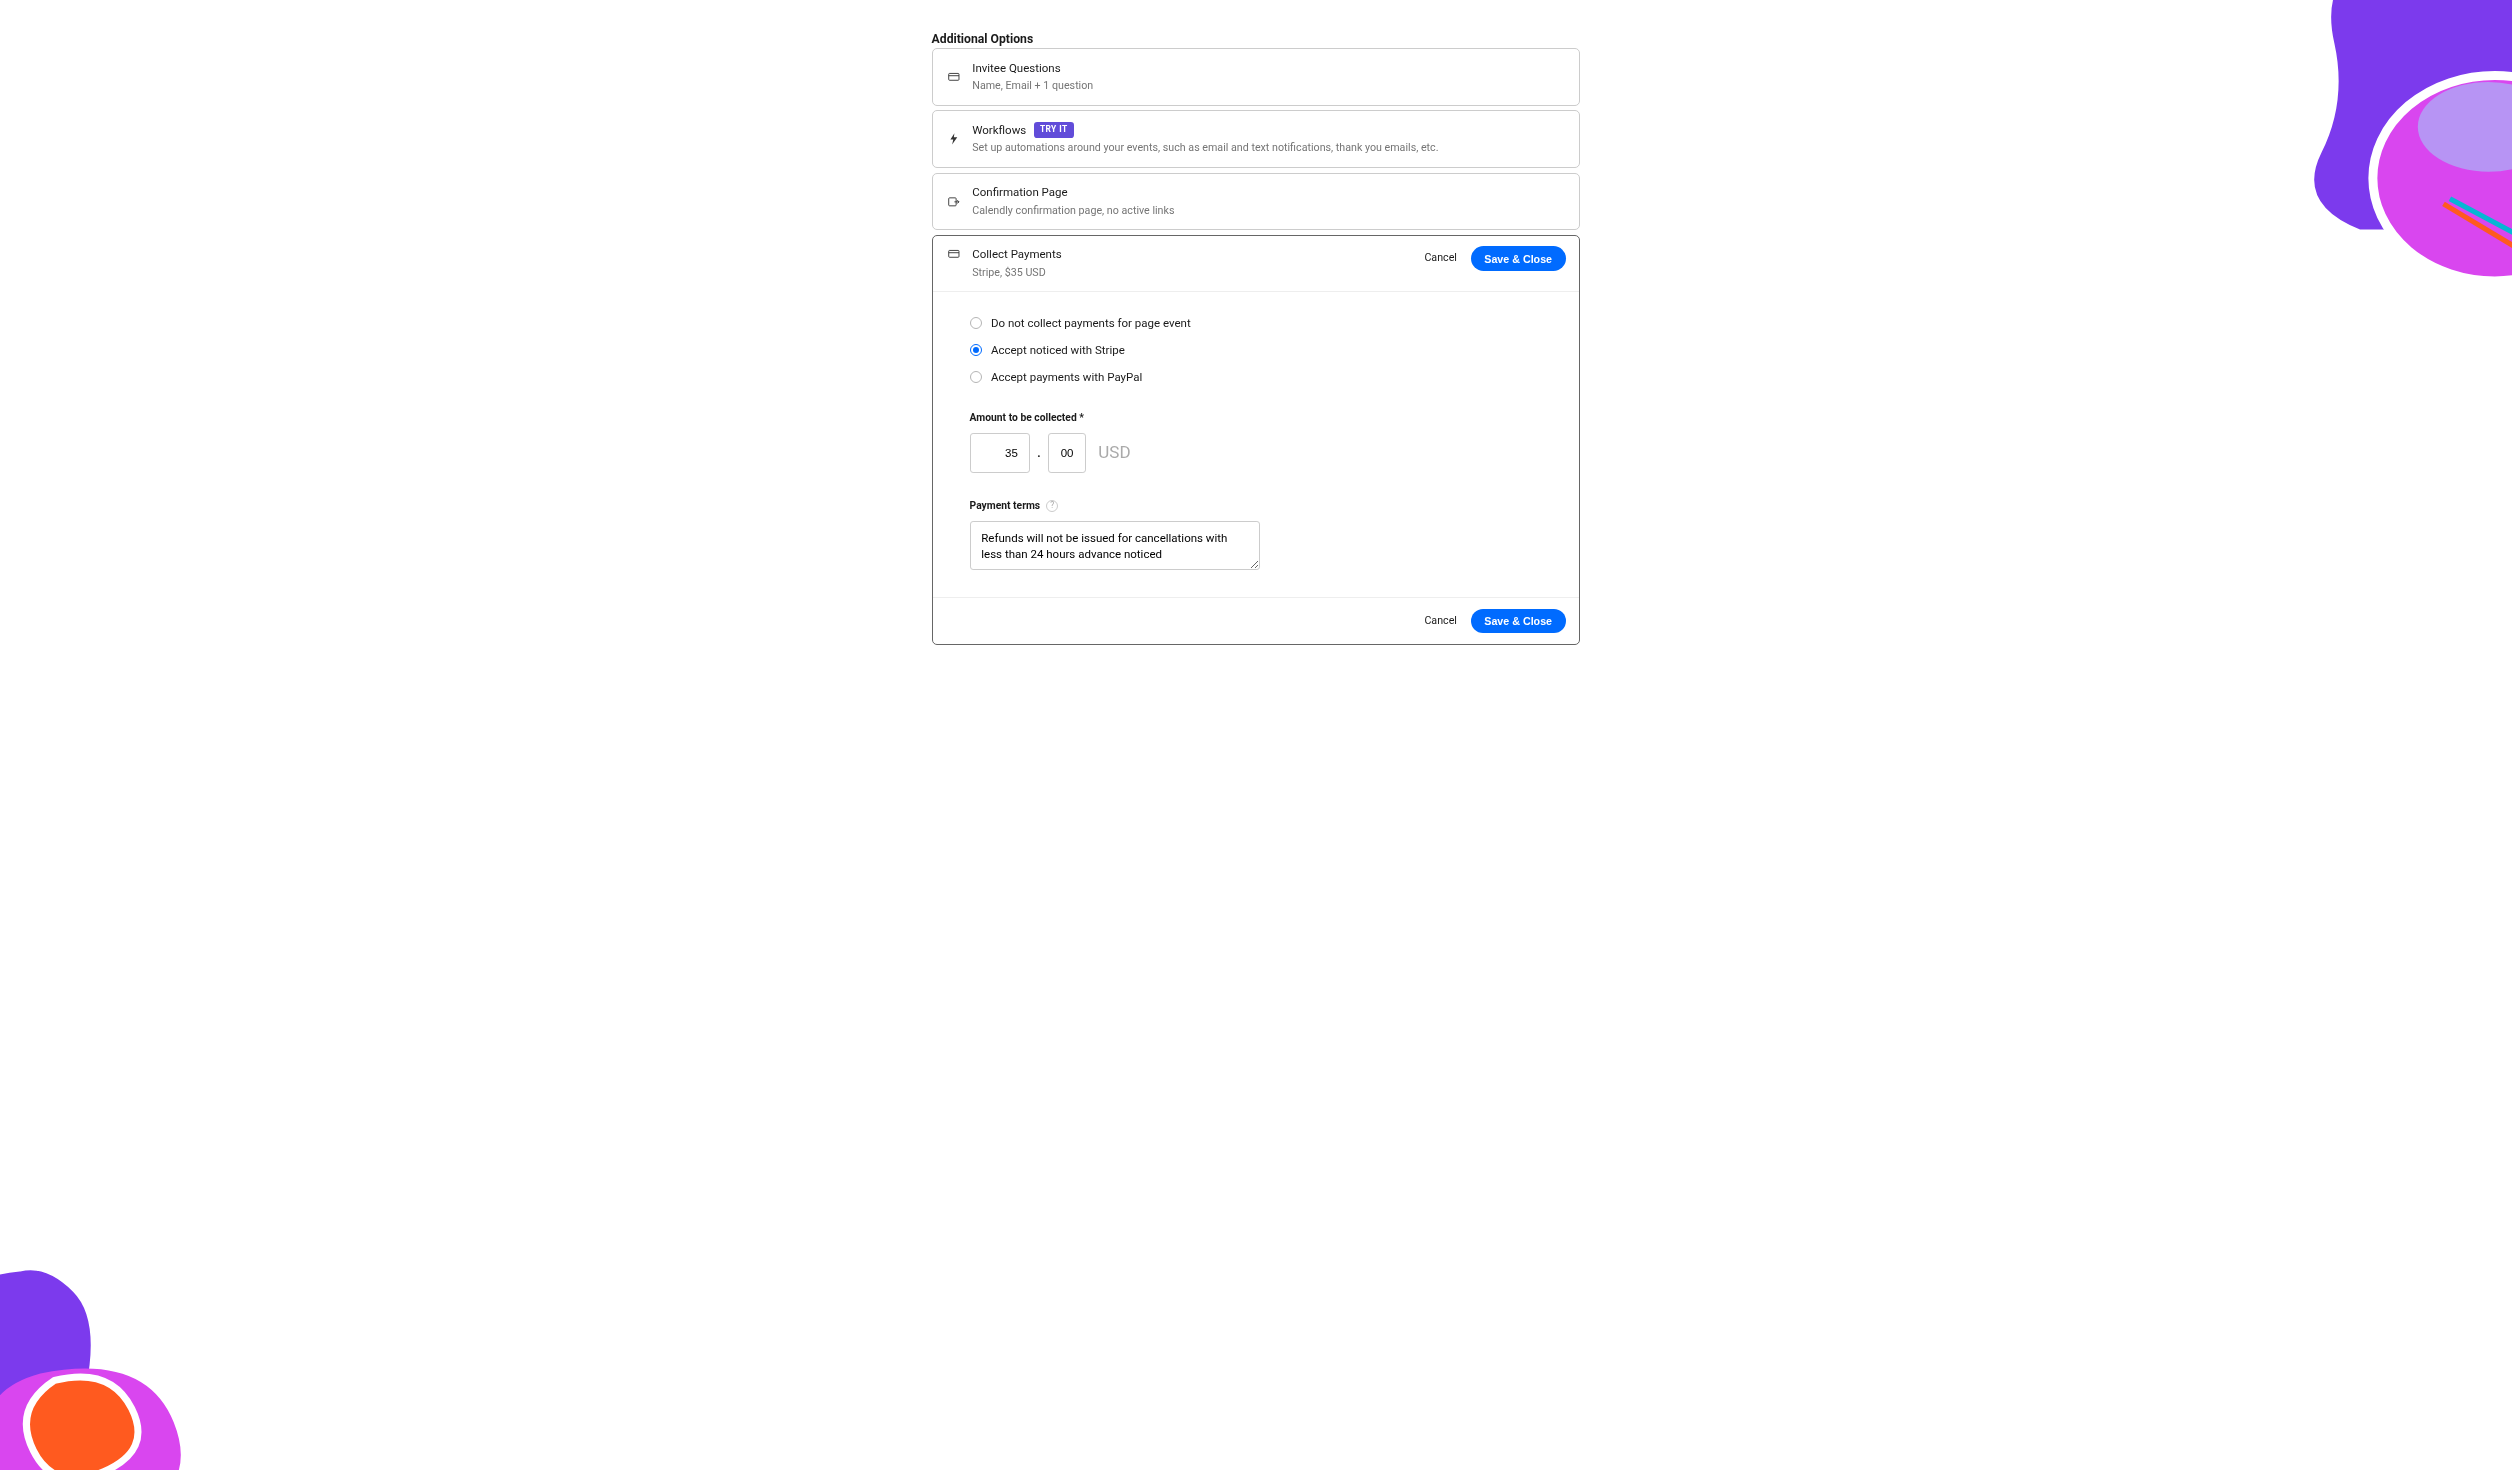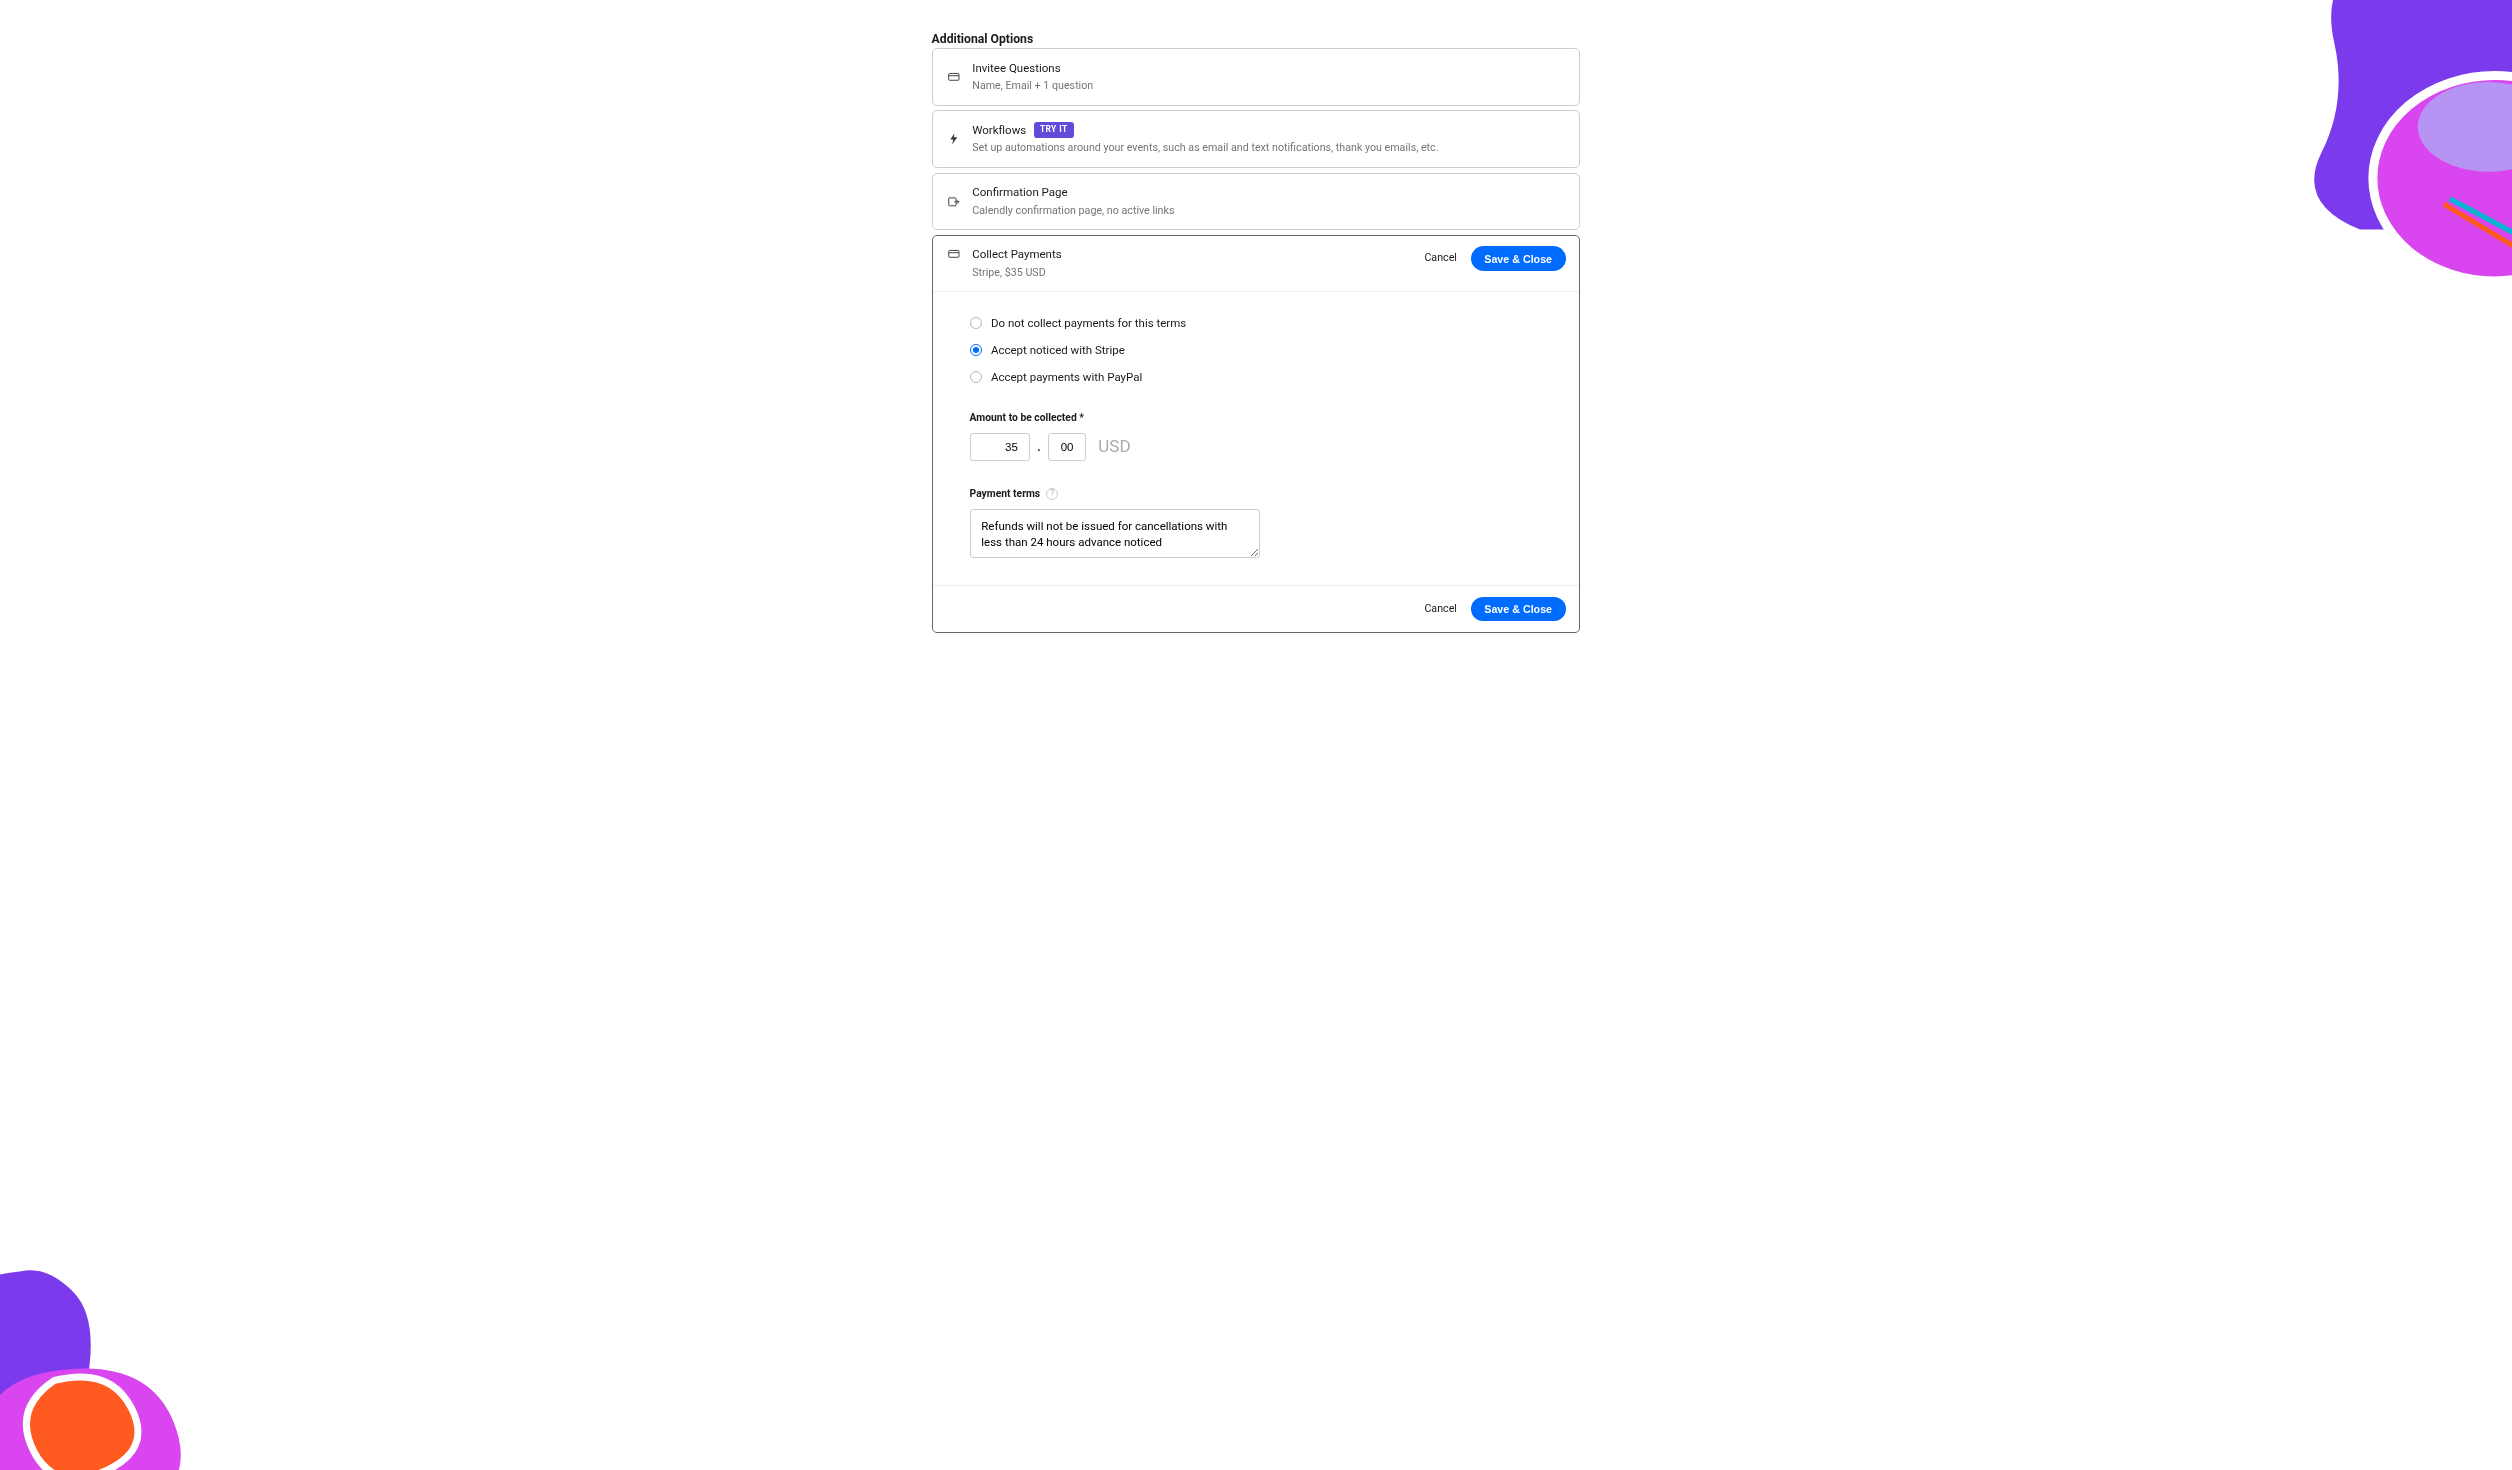--- a/index.html
+++ b/index.html
@@ -104,21 +104,21 @@
   .radio.checked::after{content:"";width:6.1px;height:6.1px;border-radius:50%;background:var(--primary);}
   .radio-label{font-size:11.5px;color:var(--text);}
 
   .field-label{font-size:10.3px;font-weight:700;color:var(--text);margin-bottom:7.6px;display:flex;align-items:center;gap:6.1px;}
   .help-icon{
     width:12.2px;height:12.2px;border-radius:50%;border:0.8px solid #ccc;color:#aaa;
     font-size:8.4px;display:flex;align-items:center;justify-content:center;font-weight:400;cursor:help;
   }
   .amount-row{display:flex;align-items:center;gap:7.6px;margin-bottom:26px;}
   .num-input{
-    width:60px;height:28px;border:0.8px solid var(--border);border-radius:3.1px;
+    width:60px;height:40px;border:0.8px solid var(--border);border-radius:3.1px;
     font-size:11.5px;text-align:right;padding:0 10.7px;outline:none;
   }
   .num-input.small{width:38px;text-align:center;padding:0 9px;}
   .dot{font-weight:700;}
   .currency{color:#aaa;font-size:17px;margin-left:4.6px;}
   .textarea{
     width:290px;min-height:47px;border:0.8px solid var(--border);border-radius:3.1px;
     padding:7.6px 10.7px;font:inherit;font-size:11.5px;resize:vertical;outline:none;line-height:1.4;
   }
 
@@ -221,21 +221,21 @@
           <button class="link-btn">Cancel</button>
           <button class="primary-btn">Save &amp; Close</button>
         </div>
       </div>
 
       <div class="open-body">
 
         <div class="radio-group">
           <label class="radio-row">
             <span class="radio"></span>
-            <span class="radio-label">Do not collect payments for this terms</span>
+            <span class="radio-label">Do not collect payments for page event</span>
           </label>
           <label class="radio-row">
             <span class="radio checked"></span>
             <span class="radio-label">Accept noticed with Stripe</span>
           </label>
           <label class="radio-row">
             <span class="radio"></span>
             <span class="radio-label">Accept payments with PayPal</span>
           </label>
         </div>

